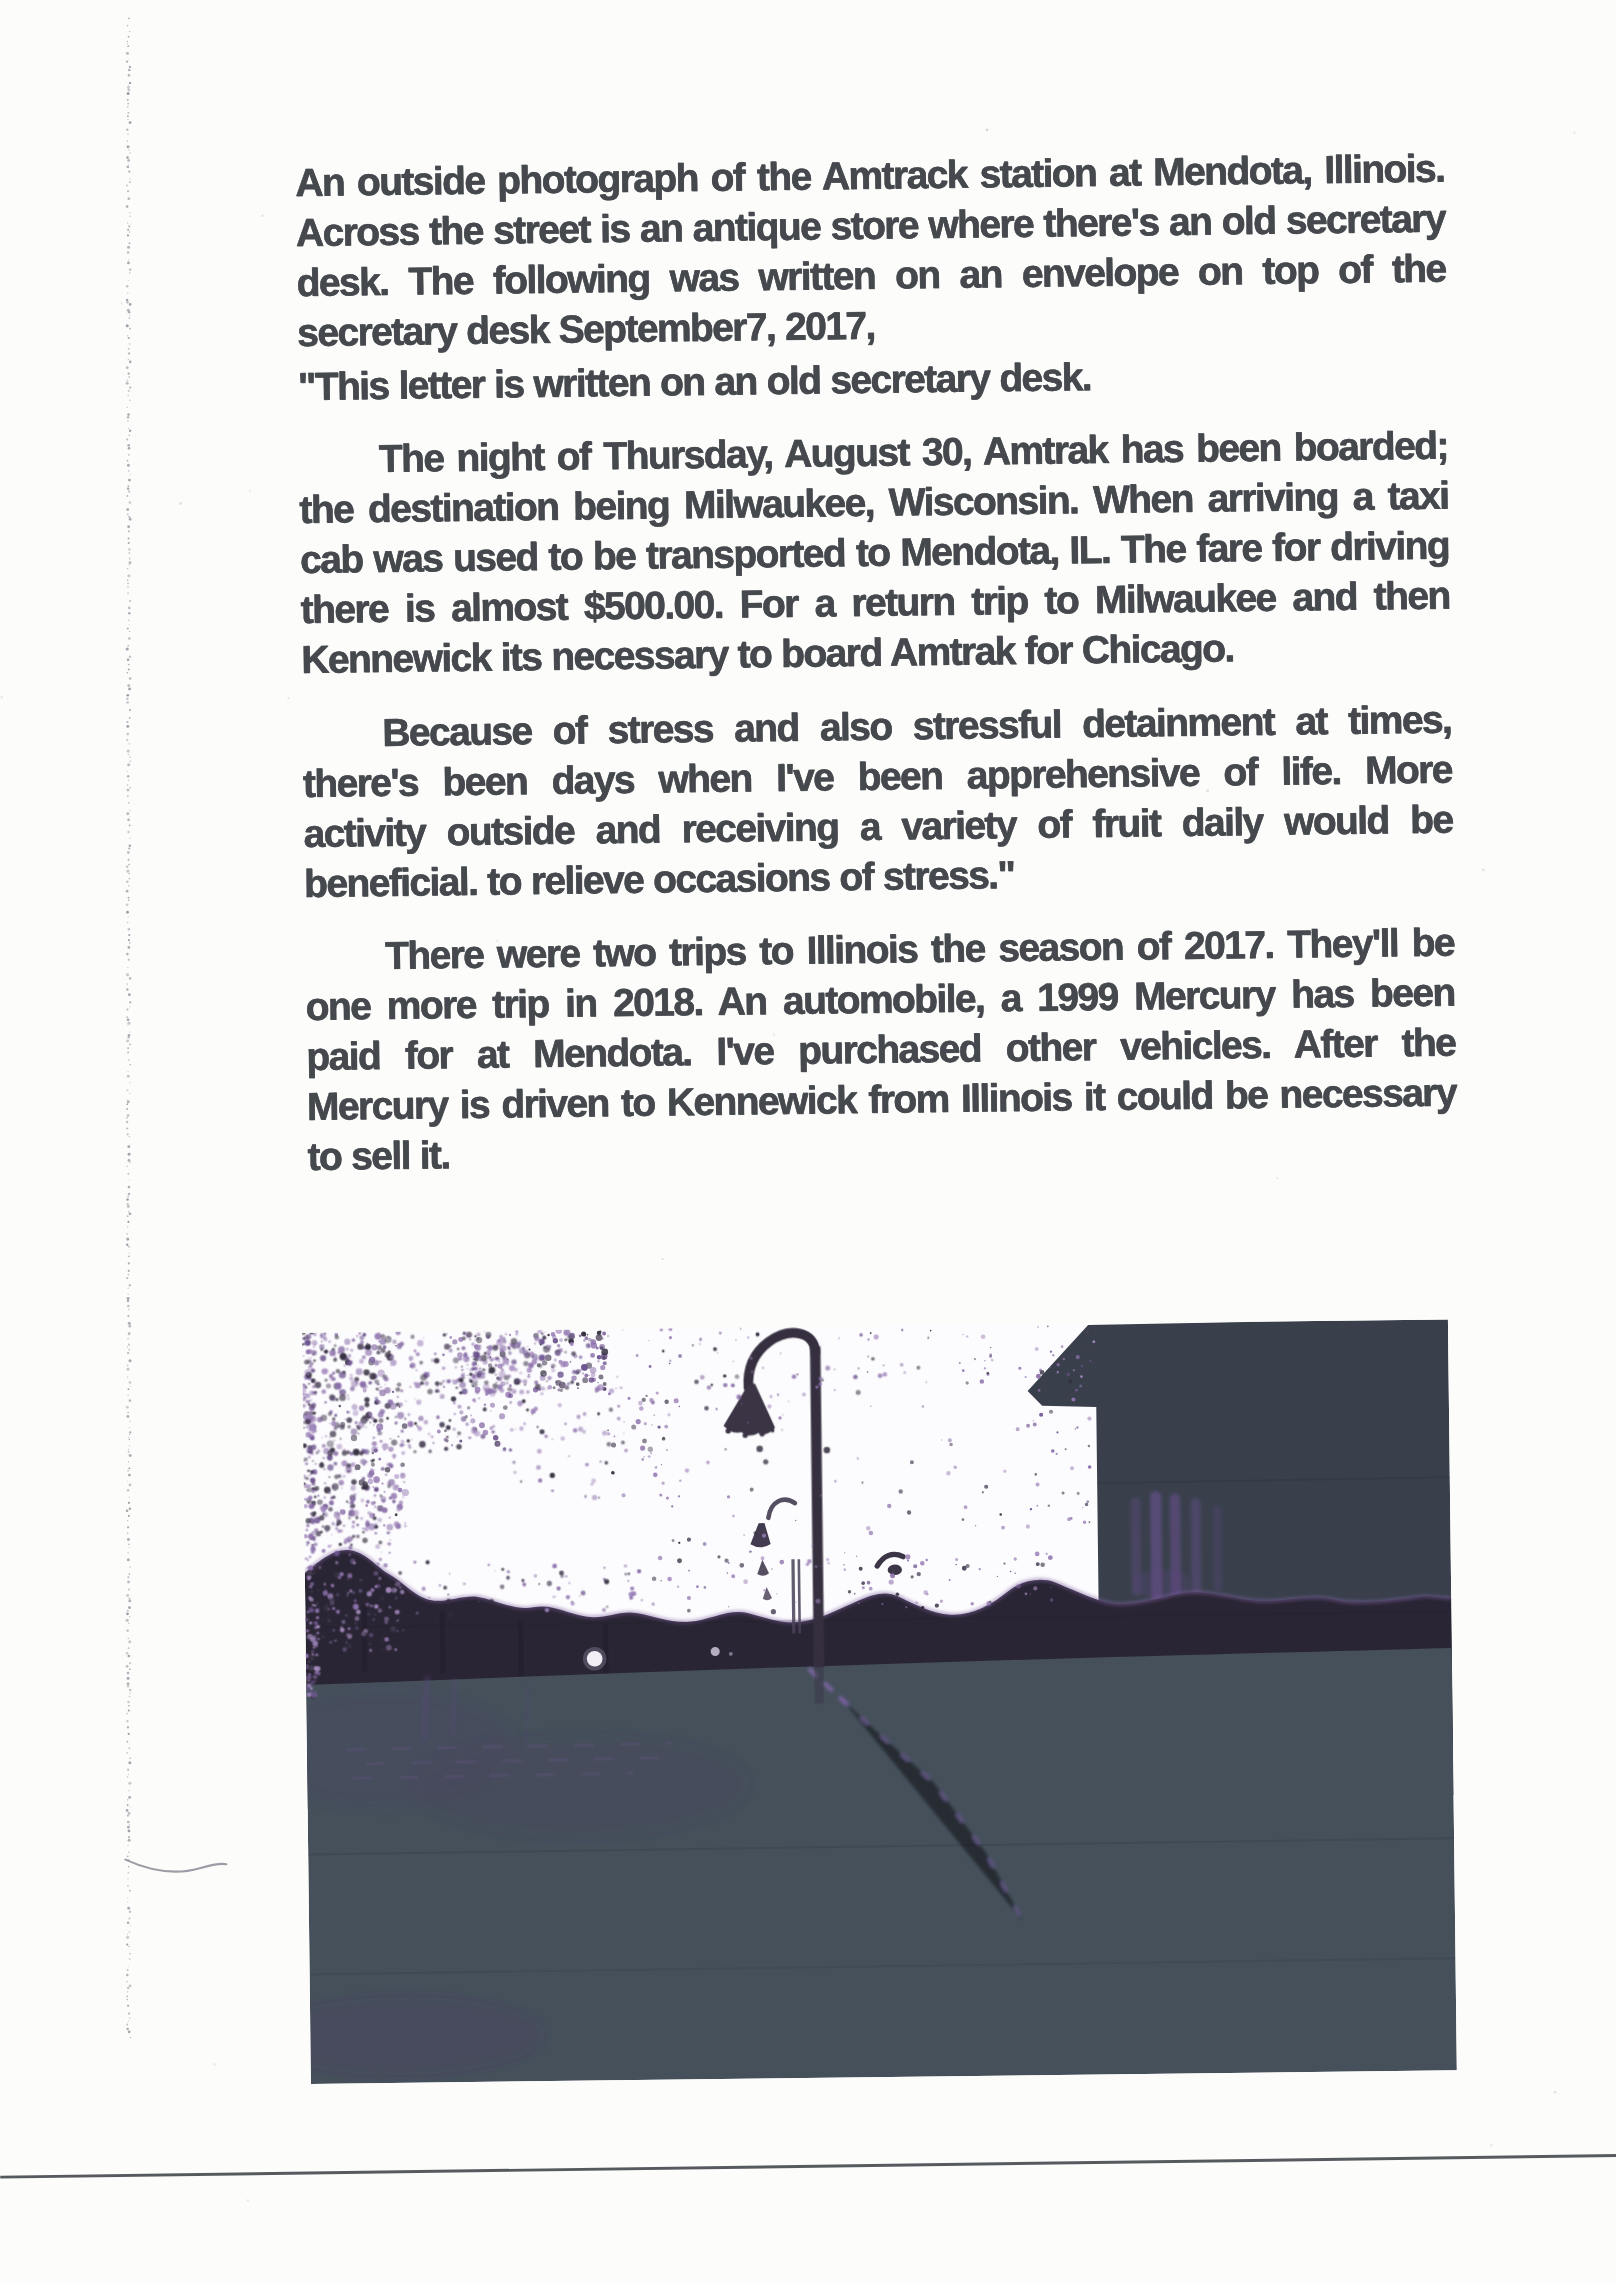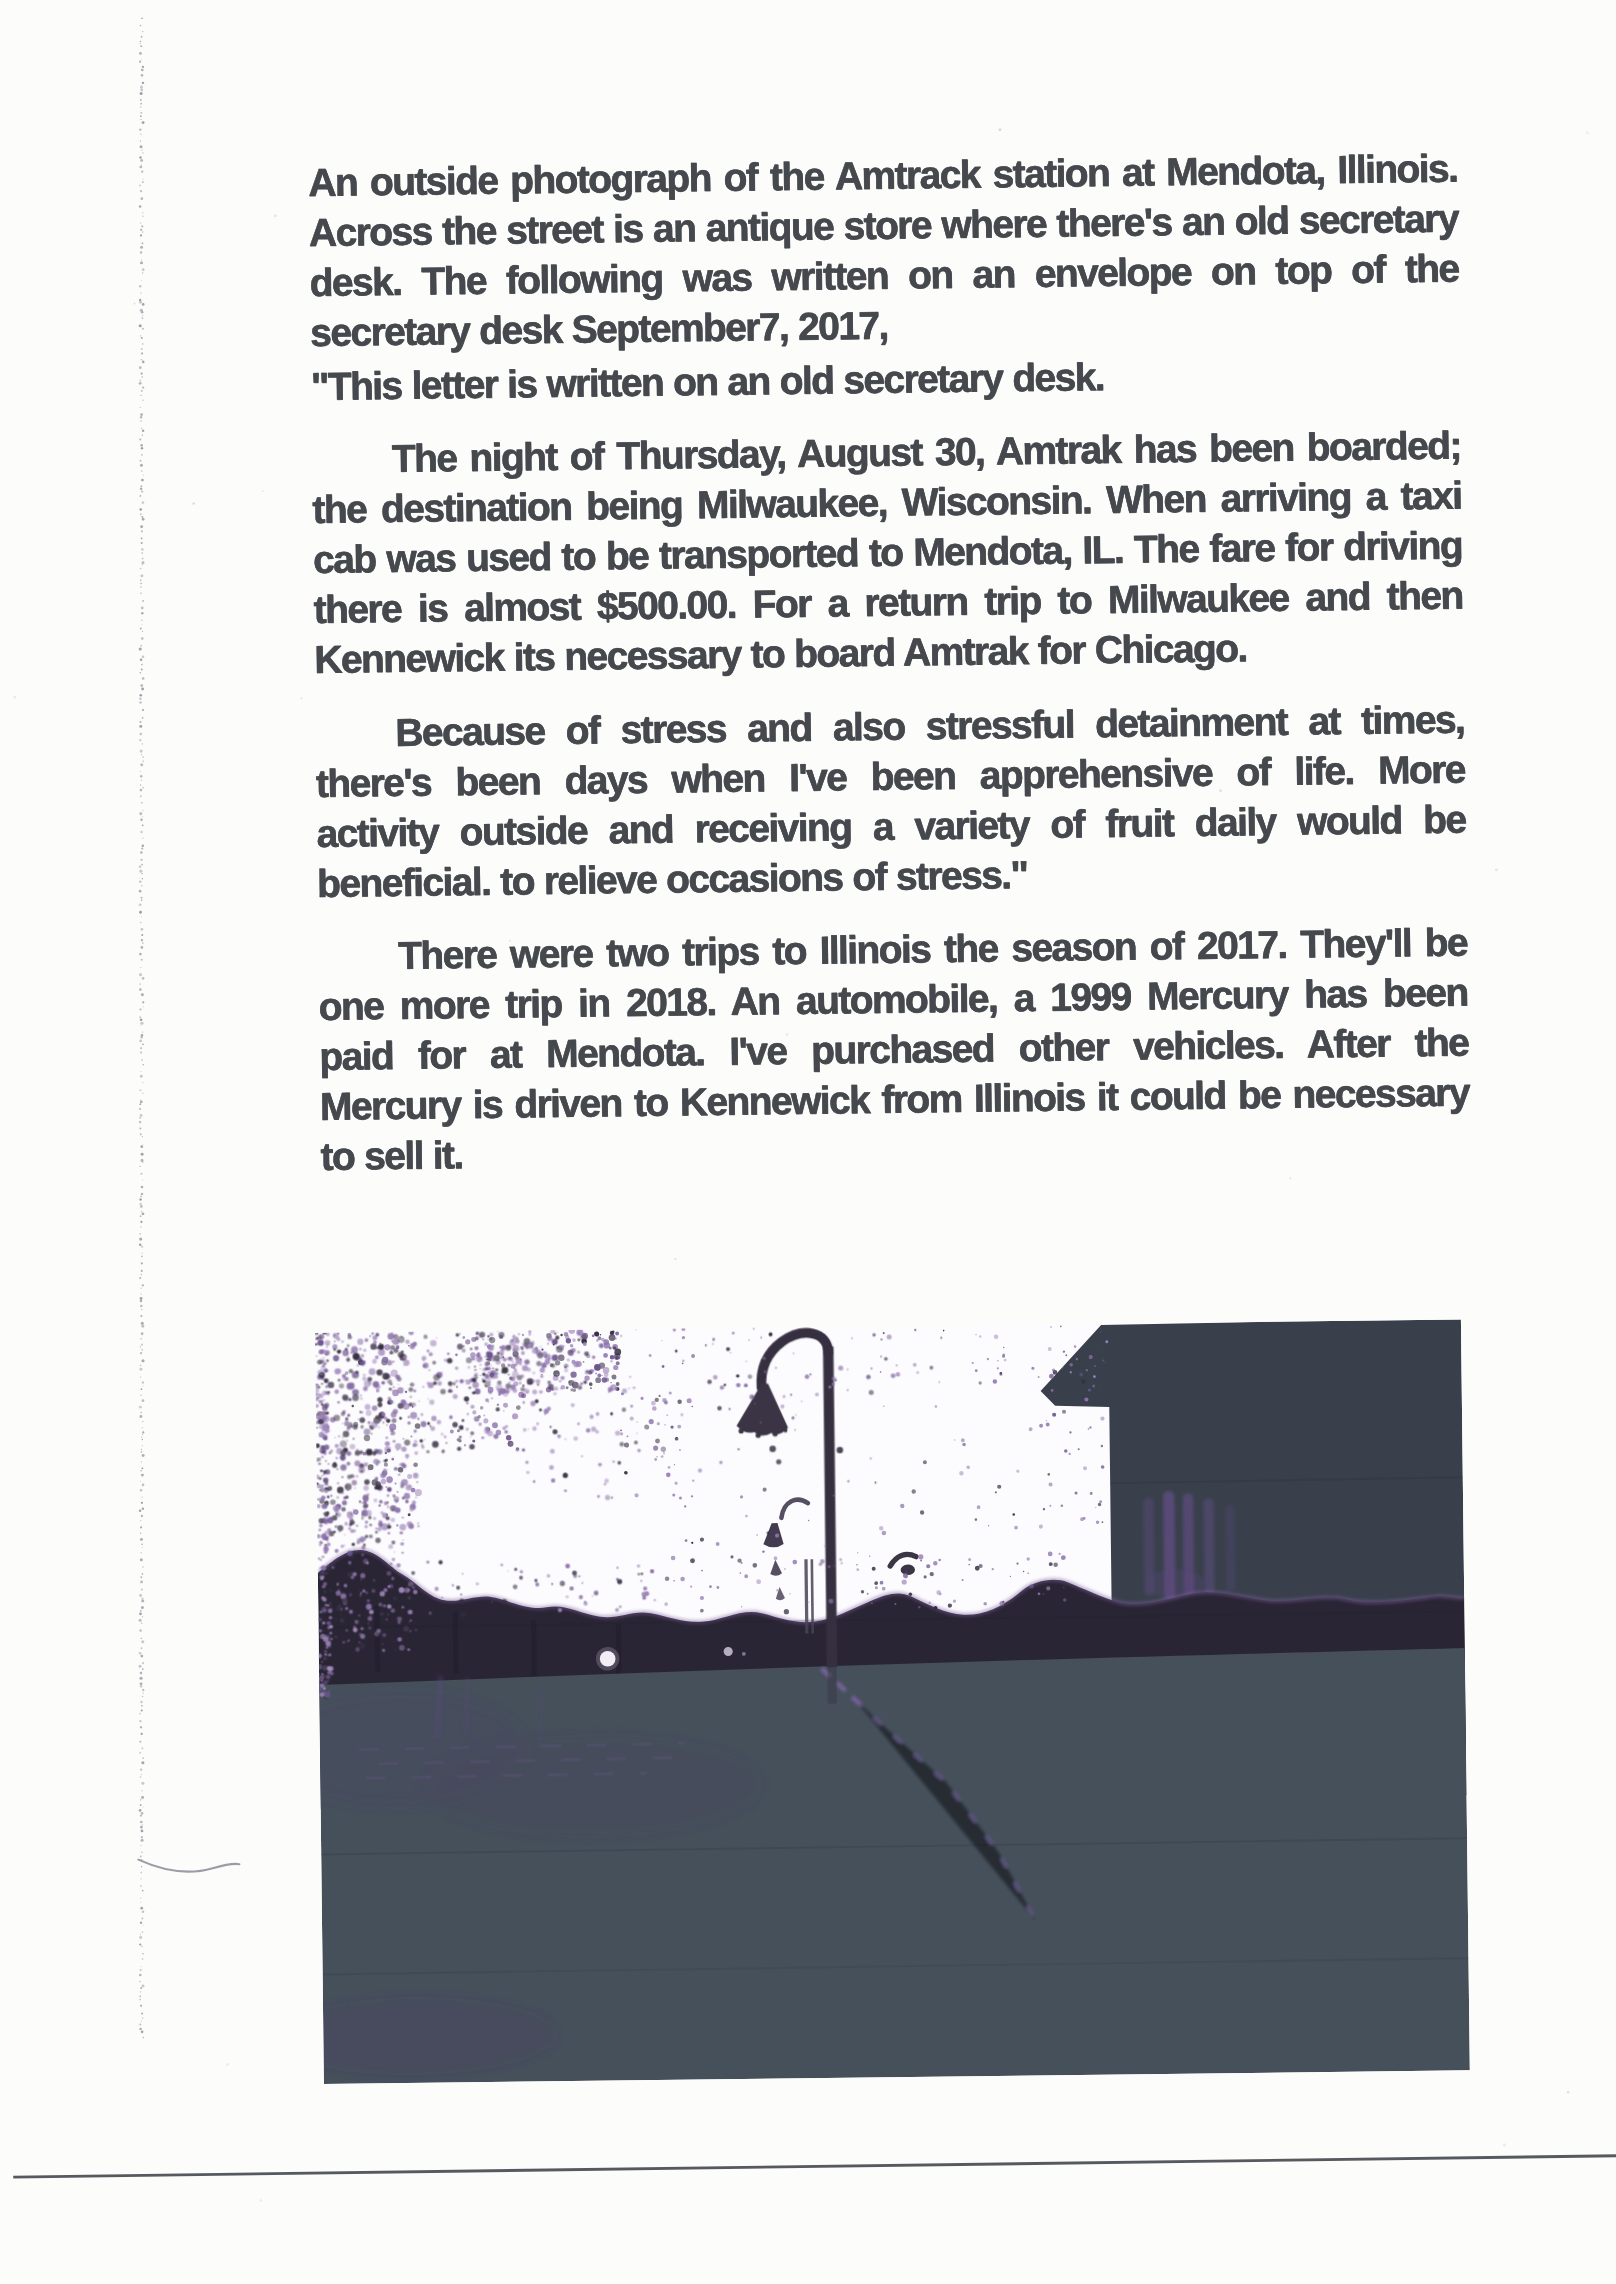--- a/index.html
+++ b/index.html
@@ -3,21 +3,21 @@
 <meta charset="utf-8">
 <style>
   html,body{margin:0;padding:0;}
   body{
     width:1617px;height:2284px;
     background:var(--c-page,#fcfcfa);
     overflow:hidden;
     font-family:"Liberation Sans","DejaVu Sans",sans-serif;
     position:relative;
   }
-  .page{position:absolute;inset:0;margin-left:13px;}
+  .page{position:absolute;inset:0;}
   .page-art{position:absolute;left:0;top:0;width:1617px;height:2284px;pointer-events:none;}
   
   .textblock{
     position:absolute;left:295px;top:158px;width:1149px;
     transform:rotate(-0.72deg);transform-origin:left top;
     color:var(--c-text,#45494e);
     font-weight:700;
     font-size:39px;line-height:50px;
     letter-spacing:-1.6px;word-spacing:0.7px;
     text-align:justify;

